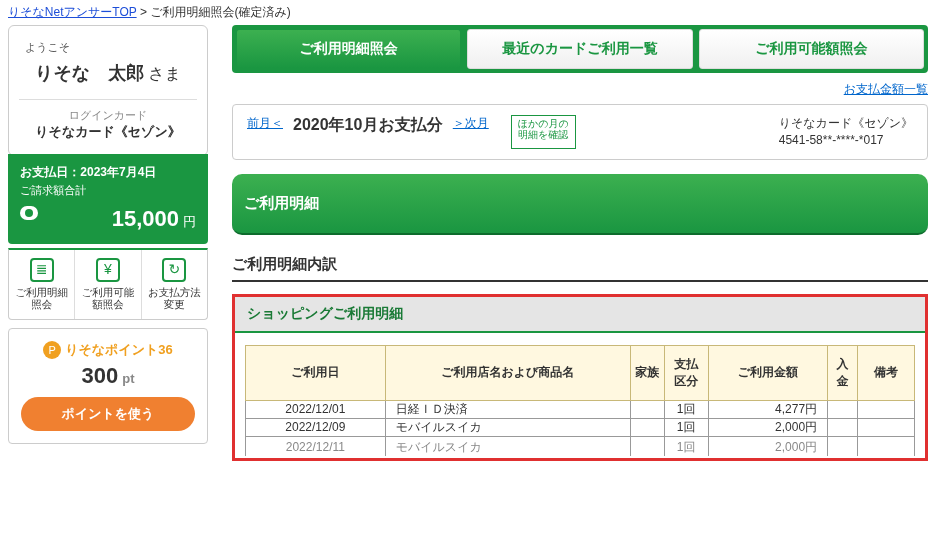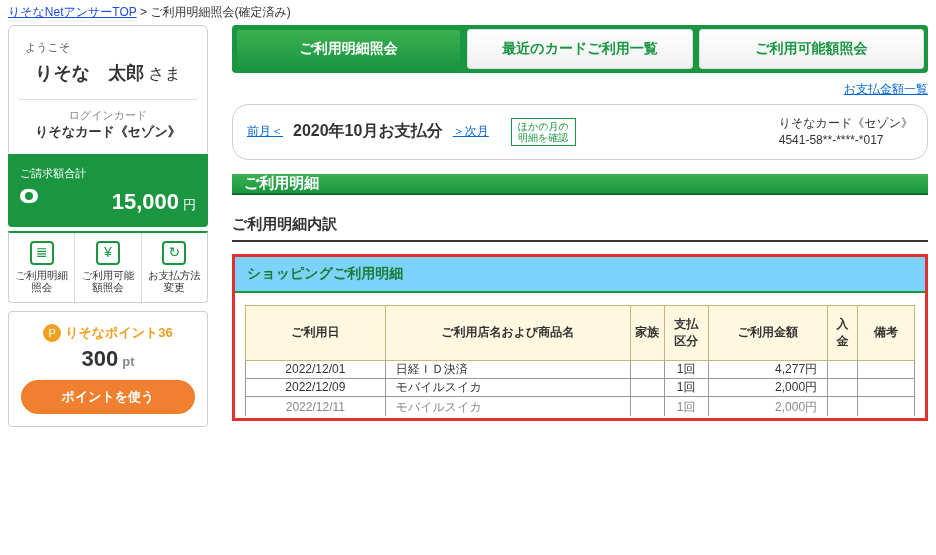--- a/index.html
+++ b/index.html
@@ -43,34 +43,34 @@
 .btn-orange { display: block; background: #f08030; color: #fff; border-radius: 18px; padding: 8px 0; margin-top: 8px; font-size: 13px; font-weight: bold; cursor: pointer; }
 
 
 .main { flex: 1; }
 .tabs { display: flex; gap: 6px; background: #1a9641; padding: 4px; border-radius: 4px; }
 .tab { flex: 1; text-align: center; padding: 10px 4px; font-size: 14px; font-weight: bold; border-radius: 3px; color: #1a9641; cursor: pointer; background: linear-gradient(#ffffff,#f0f0f0); border:1px solid #ddd; }
 .tab.active { background: linear-gradient(#3cb050,#1a9641); color: #fff; border-color:#1a9641; }
 
 .top-link-row { text-align: right; margin-top: 8px; font-size: 12px; }
 
-.month-box { border: 1px solid #ccc; border-radius: 16px; padding: 10px 14px; margin-top: 6px; display: flex; align-items: center; gap: 10px; }
+.month-box { border: 1px solid #ccc; border-radius: 4px; padding: 10px 14px; margin-top: 6px; display: flex; gap: 10px; }
 .month-nav { color: #0066cc; font-size: 12px; }
 .month-title { font-size: 16px; font-weight: bold; }
 .small-box { border: 1px solid #1a9641; color: #1a9641; font-size: 10px; padding: 2px 6px; line-height: 1.1; text-align: center; margin-left: 12px; }
 .card-info { margin-left: auto; font-size: 12px; line-height:1.4; }
 
-.section-header { background: linear-gradient(#3cb050,#1a9641); color: #fff; font-size: 15px; font-weight: bold; padding: 0 12px; border-radius: 0; border-bottom: 2px solid #0d6b2c; margin-top: 14px; }
+.section-header { background: linear-gradient(#3cb050,#1a9641); color: #fff; font-size: 15px; font-weight: bold; padding: 20px 12px; border-radius: 10px; border-bottom: 2px solid #0d6b2c; margin-top: 14px; }
 
 .sub-header { font-size: 15px; font-weight: bold; padding: 6px 0; border-bottom: 2px solid #333; margin-top: 14px; }
 
 .notes { font-size: 11.5px; color: #444; margin-top: 10px; line-height: 1.5; }
 
 .red-frame { border: 3px solid #e03030; margin-top: 12px; padding-bottom: 2px; }
-.shopping-header { background: #7dd3fc; color: #1a7a36; font-weight: bold; font-size: 14px; padding: 8px 12px; border-bottom: 2px solid #1a9641; }
+.shopping-header { background: #e5e5e5; color: #1a7a36; font-weight: bold; font-size: 14px; padding: 8px 12px; border-bottom: 2px solid #1a9641; }
 
 table.detail { width: calc(100% - 20px); margin: 12px 10px 0; border-collapse: collapse; font-size: 12px; }
 table.detail th { background: #fff8e0; border: 1px solid #c8b878; padding: 10px 4px; font-weight: bold; text-align: center; }
 table.detail td { border: 1px solid #999; padding: 0 10px; text-align: center; }
 table.detail td.left { text-align: left; }
 table.detail td.right { text-align: right; }
 table.detail tr.cut td { border-bottom: none; position: relative; overflow: hidden; height: 10px; padding: 2px 10px 0; color: #888; }
 </style>
 </head>
 <body>
@@ -86,20 +86,21 @@
       <div class="welcome-small">ようこそ</div>
       <div class="user-name">
         <span>りそな　太郎</span><span class="sama">さま</span>
       </div>
       <hr class="hr">
       <div class="login-card-label">ログインカード</div>
       <div class="login-card-name">りそなカード《セゾン》</div>
     </div>
 
     <div class="pay-box">
+      <div class="pay-date">お支払日：2023年7月4日</div>
       <div class="pay-total-label">ご請求額合計</div>
       <div class="eye-row"><span class="eye-icon"></span></div>
       <div class="amount">
         <span>15,000</span><span class="yen">円</span>
       </div>
     </div>
 
     <div class="action-grid">
       <div class="action-cell">
         <div class="action-icon">≣</div>

